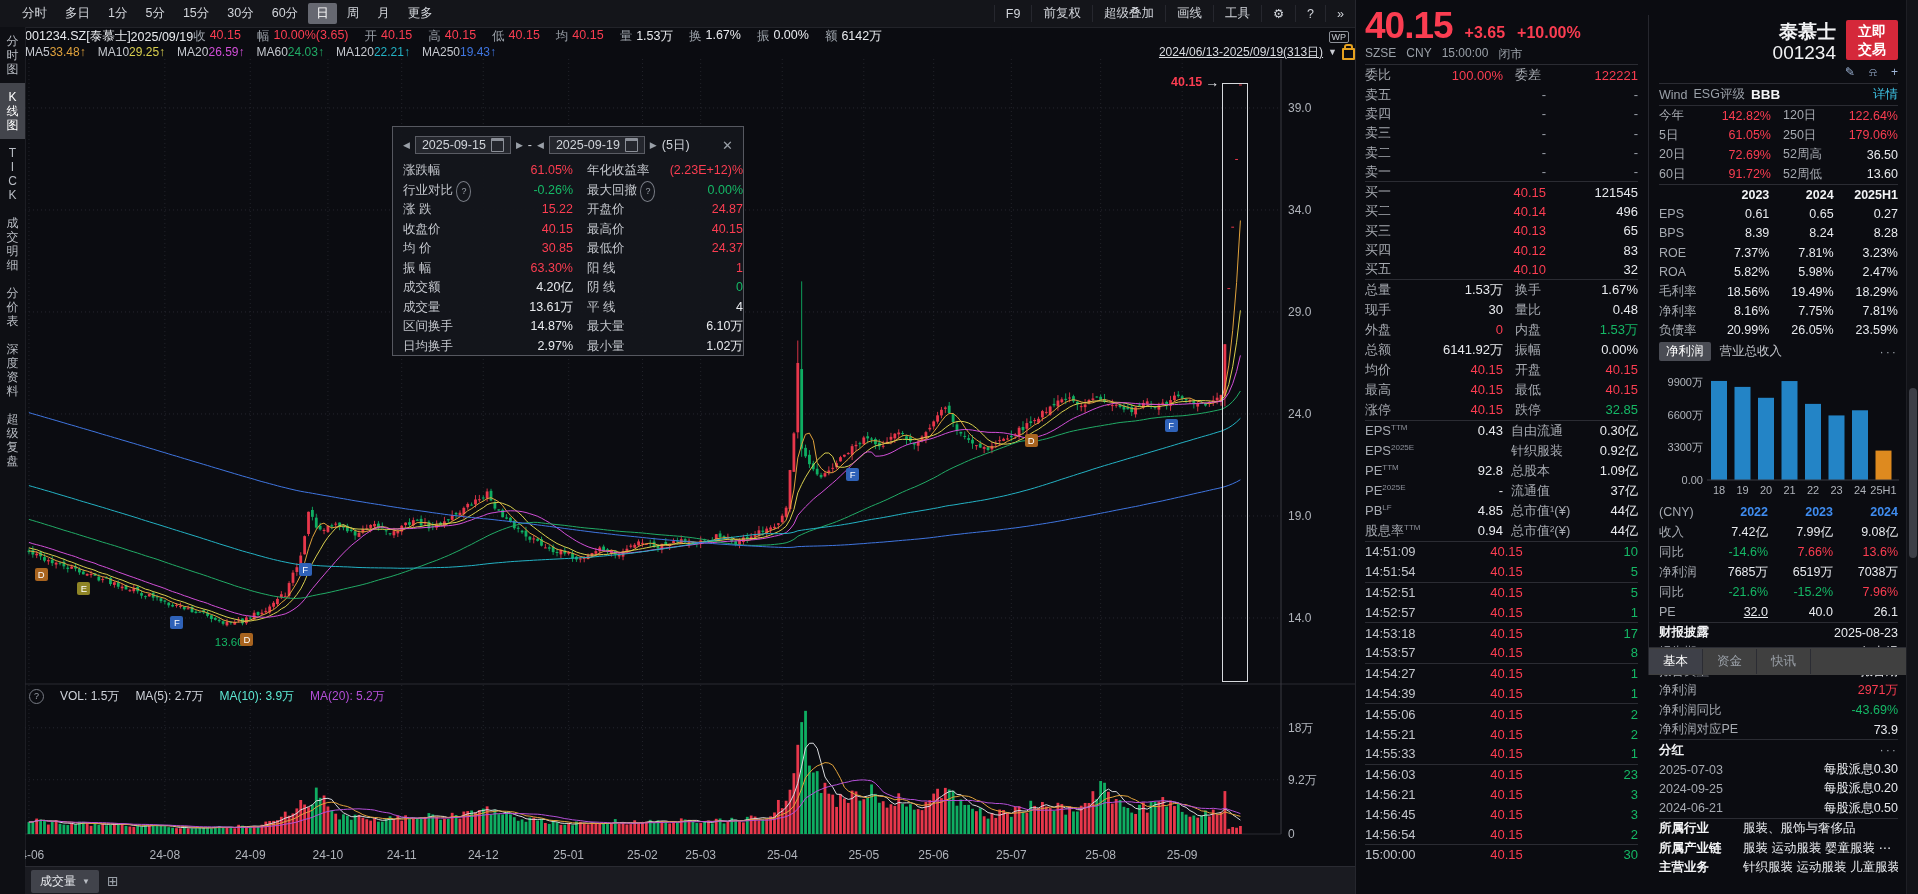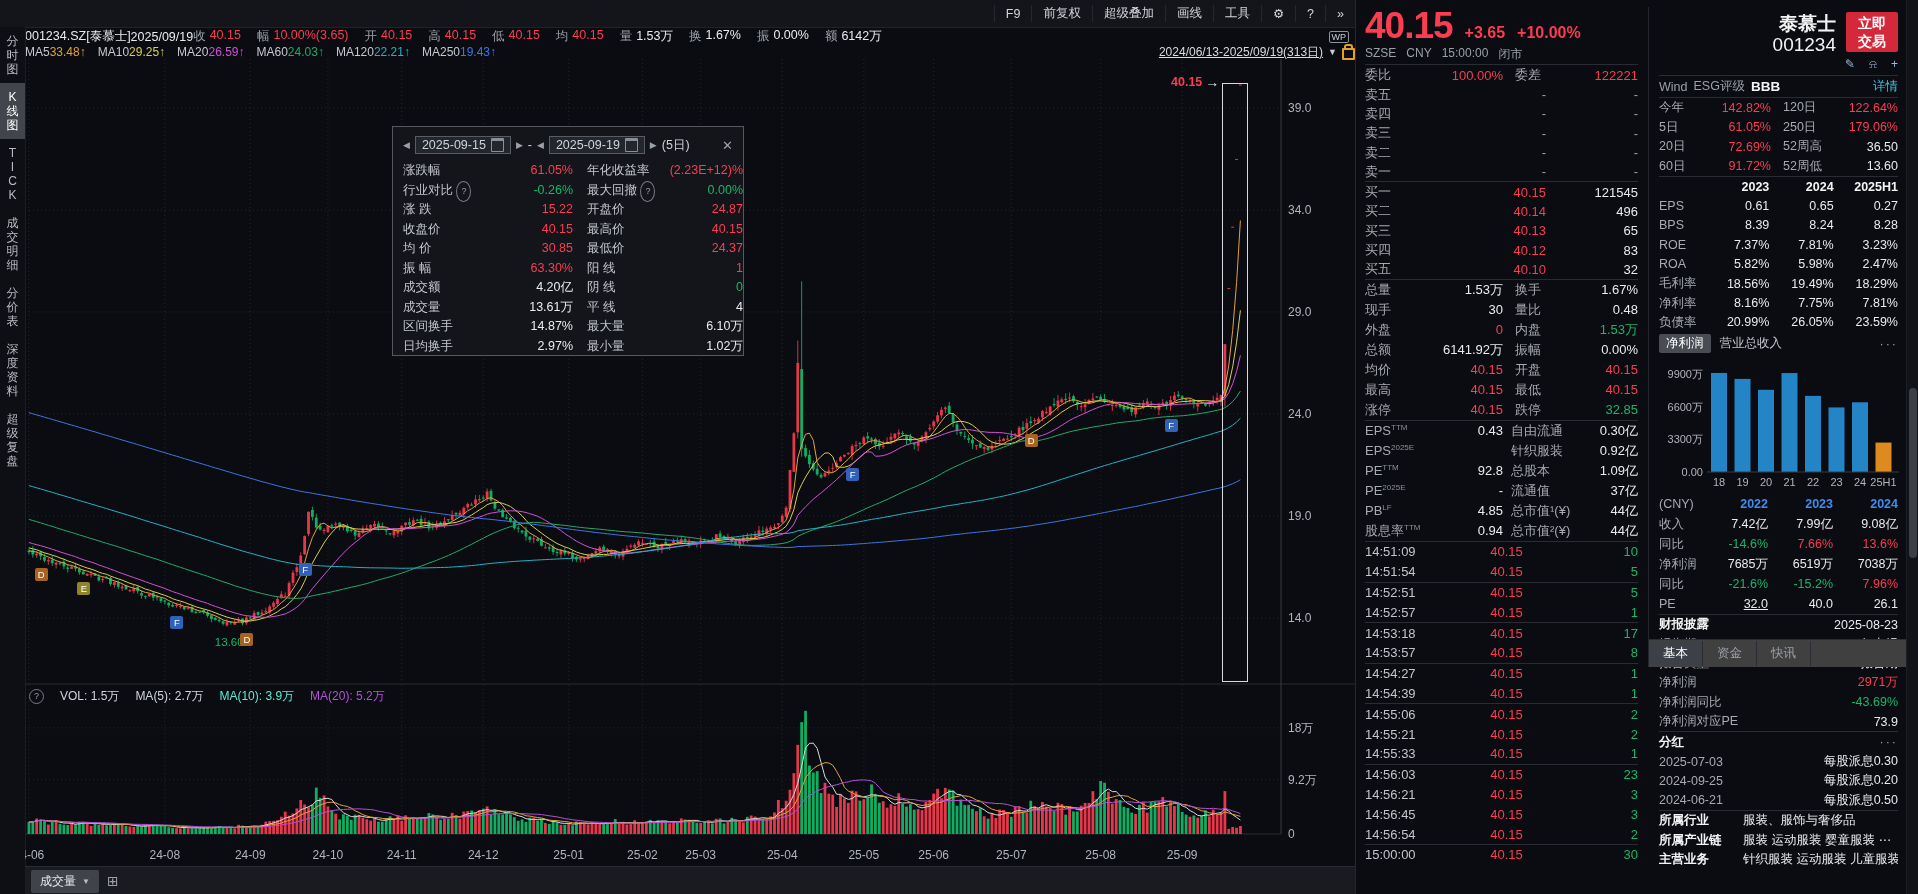--- a/index.html
+++ b/index.html
@@ -71,21 +71,21 @@
   .vrow .lab{flex:0 0 72px;color:#a6aab1;}
   .vrow .v1{flex:0 0 66px;text-align:right;}
   .vrow .lab2{flex:0 0 76px;margin-left:8px;color:#a6aab1;}
   .vrow .v2{flex:1;text-align:right;}
   sup{font-size:8px;color:#8b8f98;}
   .trow{display:flex;height:19.8px;align-items:center;font-size:13px;}
   .trow .tt{flex:0 0 70px;color:#c2c5cb;}
   .trow .tp{flex:1;text-align:center;color:#fb3d51;}
   .trow .tq{flex:0 0 60px;text-align:right;color:#15b866;}
   .trow.gsep{border-top:1px solid #2b2c33;}
-  .panelB{position:absolute;left:1648px;top:7px;width:258px;height:660px;border-left:1px solid #26272e;box-sizing:border-box;padding:0 8px 12px 10px;background:#0b0c11;font-size:12.5px;}
+  .panelB{position:absolute;left:1648px;top:15px;width:258px;height:660px;border-left:1px solid #26272e;box-sizing:border-box;padding:0 8px 12px 10px;background:#0b0c11;font-size:12.5px;}
   .b-head{position:relative;height:50px;}
   .b-name{position:absolute;right:62px;top:4px;font-size:19px;font-weight:bold;color:#f2f3f5;}
   .b-code{position:absolute;right:62px;top:27px;font-size:19px;color:#f2f3f5;}
   .trade-btn{position:absolute;right:0;top:5px;width:52px;height:40px;background:#d5283a;color:#fff;font-size:14px;font-weight:bold;
              display:flex;flex-direction:column;align-items:center;justify-content:center;line-height:18px;border-radius:2px;cursor:pointer;}
   .b-icons{display:flex;justify-content:flex-end;gap:14px;height:16px;color:#9fb6d8;font-size:12px;}
   .esg-row{display:flex;align-items:center;gap:6px;height:21px;border-top:1px solid #2b2c33;border-bottom:1px solid #2b2c33;margin-top:2px;}
   .esg-row .bbb{color:#f2f3f5;font-weight:bold;font-size:13.5px;}
   .esg-row .detail{margin-left:auto;color:#3fc6e8;cursor:pointer;}
   .perfrow{display:flex;height:19.5px;align-items:center;}
@@ -120,20 +120,33 @@
   .scrollbar{position:absolute;left:1906px;top:0;width:12px;height:894px;background:#121318;border-left:1px solid #1e1f25;}
   .thumb{position:absolute;left:2px;top:388px;width:8px;height:170px;background:#3d3f47;border-radius:4px;}
   .hr{border-bottom:1px solid #2b2c33;}
 </style>
 </head>
 <body>
 
 <div class="app">
 
   <div class="row1">
+    <div class="periods" id="periods">
+        <span class="period">分时</span>
+        <span class="period">多日</span>
+        <span class="period">1分</span>
+        <span class="period">5分</span>
+        <span class="period">15分</span>
+        <span class="period">30分</span>
+        <span class="period">60分</span>
+        <span class="period active">日</span>
+        <span class="period">周</span>
+        <span class="period">月</span>
+        <span class="period">更多</span>
+      </div>
     <div class="menu-right" id="menu-right">
         <span class="menu-item">F9</span>
         <span class="menu-item">前复权</span>
         <span class="menu-item">超级叠加</span>
         <span class="menu-item">画线</span>
         <span class="menu-item">工具</span>
         <span class="menu-item">⚙</span>
         <span class="menu-item">?</span>
         <span class="menu-item">»</span>
       </div>

